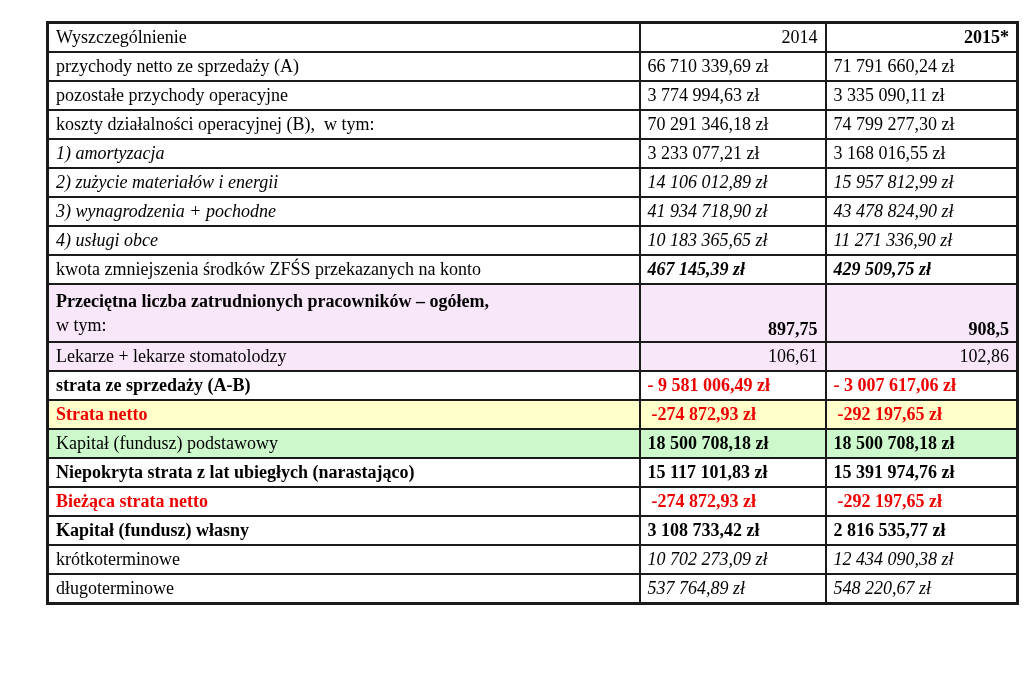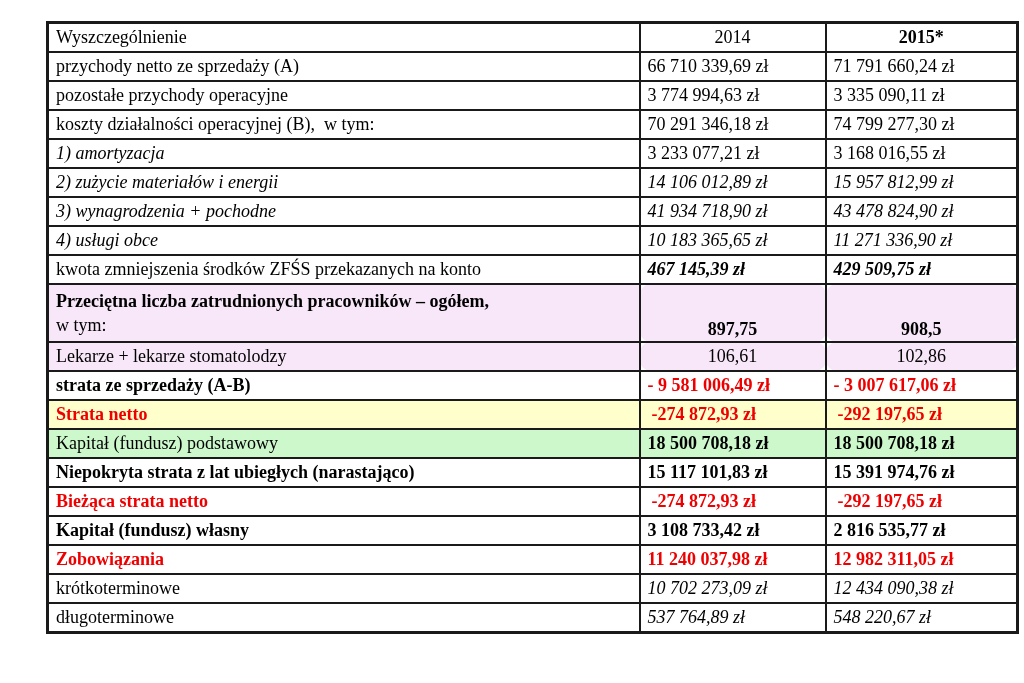--- a/index.html
+++ b/index.html
@@ -6,21 +6,21 @@
   .page{position:relative;width:1024px;height:683px;background:#ffffff;overflow:hidden;
         font-family:"Liberation Serif","DejaVu Serif",serif;color:#000;}
   table.fin{position:absolute;left:46px;top:21px;width:970px;
             border-collapse:collapse;border:3px solid var(--border);
             table-layout:fixed;font-size:18px;}
   col.c1{width:592px;} col.c2{width:186px;} col.c3{width:192px;}
   td{border:2px solid var(--border);height:27px;padding:0 7px;overflow:hidden;
      vertical-align:middle;background:#fff;line-height:1.35;}
   td.lbl{text-align:left;}
   td.num{text-align:left;font-variant-numeric:tabular-nums;}
-  td.c{text-align:center;border-radius:11px;}
+  td.c{text-align:right;}
   .b{font-weight:bold;}
   .i{font-style:italic;}
   .bi{font-weight:bold;font-style:italic;border-radius:13px;}
   .red{color:var(--red);}
   tr.pink td{background:var(--pink);}
   tr.yellow td{background:var(--yellow);}
   tr.green td{background:var(--green);}
   tr.dbl td{height:56px;}
   td.vb{vertical-align:bottom;padding-bottom:0;}
   td.top2{vertical-align:middle;}
@@ -146,25 +146,20 @@
         <span class="d">-</span><span>292 197,65 zł</span>
       </td>
     </tr>
 
     <tr>
       <td class="lbl b">Kapitał (fundusz) własny</td>
       <td class="num b">3 108 733,42 zł</td>
       <td class="num b">2 816 535,77 zł</td>
     </tr>
 
-    <tr>
-      <td class="lbl b red">Zobowiązania</td>
-      <td class="num b red">11 240 037,98 zł</td>
-      <td class="num b red">12 982 311,05 zł</td>
-    </tr>
 
     <tr>
       <td class="lbl">krótkoterminowe</td>
       <td class="num i">10 702 273,09 zł</td>
       <td class="num i">12 434 090,38 zł</td>
     </tr>
 
     <tr>
       <td class="lbl">długoterminowe</td>
       <td class="num i">537 764,89 zł</td>

